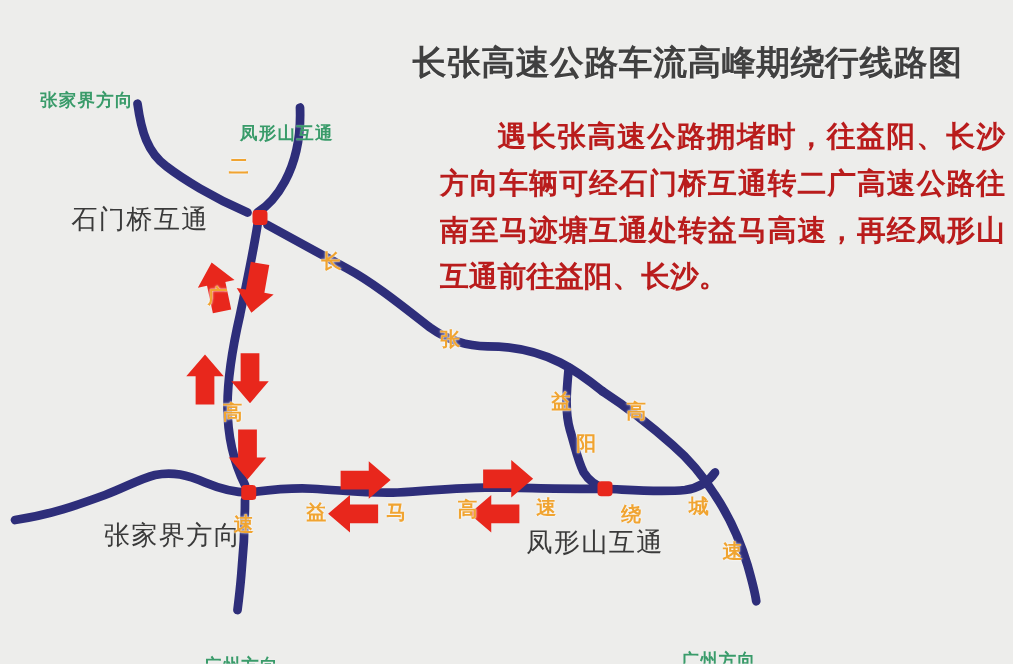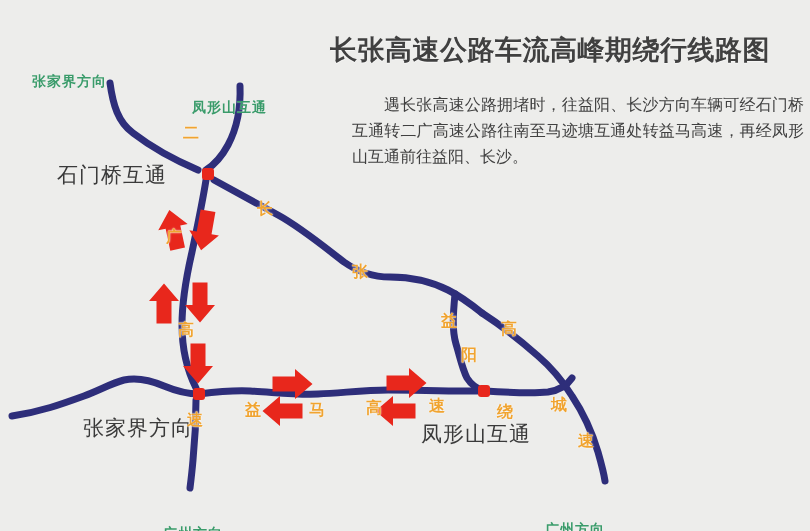--- a/index.html
+++ b/index.html
@@ -49,26 +49,26 @@
     font-size:27px;
     font-weight:700;
     letter-spacing:.5px;
     white-space:nowrap;
     text-shadow:0 1px 0 rgba(255,255,255,.5);
   }
   #body-block{
     position:absolute;left:352px;top:92px;width:452px;
   }
   #body-text{
-    color:#404040;
-    font-size:16px;
+    color:#b91c1c;
+    font-size:23px;
     line-height:1.62;
     text-align:justify;
     text-indent:2em;
-    font-weight:400;
+    font-weight:700;
   }
 </style>
 </head>
 <body>
 
 <div id="root">
 
   <svg id="map-layer" viewBox="0 0 810 531" xmlns="http://www.w3.org/2000/svg">
     <g id="roads-group">
         <path d="M110,83 C113,105 118,122 133,133 C146,143 170,158 198,170" fill="none" stroke="#2e2e7a" stroke-width="7" stroke-linecap="round" stroke-linejoin="round"></path>

